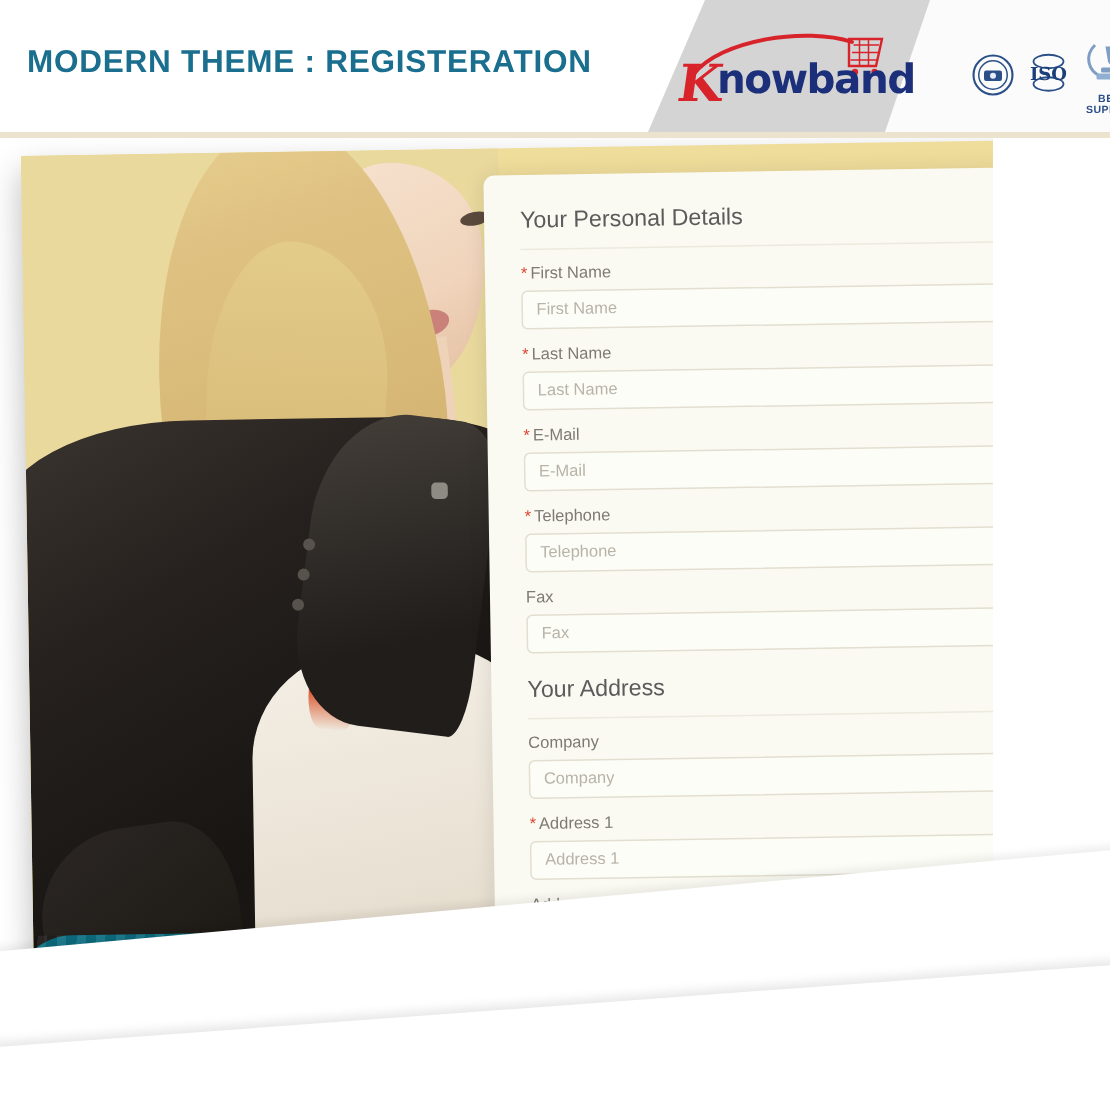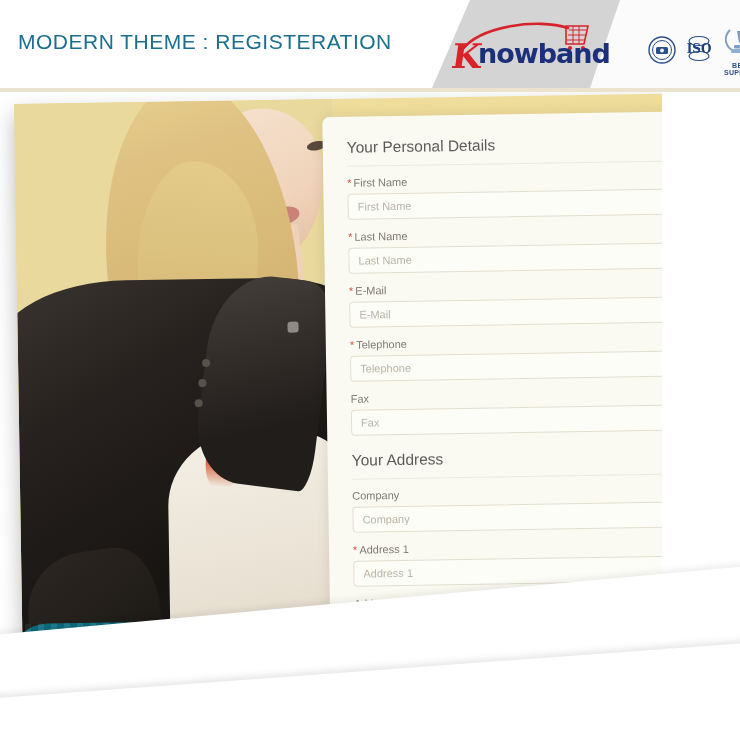--- a/index.html
+++ b/index.html
@@ -26,21 +26,21 @@
     background:#fbfbfb;
     clip-path:polygon(30px 0, 150px 0, 150px 88px, 0 88px);
   }
   .header-white-left{
     position:absolute;left:0;top:0;width:470px;height:88px;
     background:#ffffff;
     clip-path:polygon(0 0, 470px 0, 432px 88px, 0 88px);
   }
   .header-title{
     position:absolute;left:18px;top:30px;
-    font-size:21px;font-weight:normal;letter-spacing:0.5px;
+    font-size:21px;font-weight:bold;letter-spacing:0.5px;
     color:#1a6e8e;
     white-space:nowrap;
   }
   .header-rule{
     position:absolute;left:0;top:88px;width:740px;height:4px;
     background:#ece3cf;
   }
 
   
   .kb-logo{

